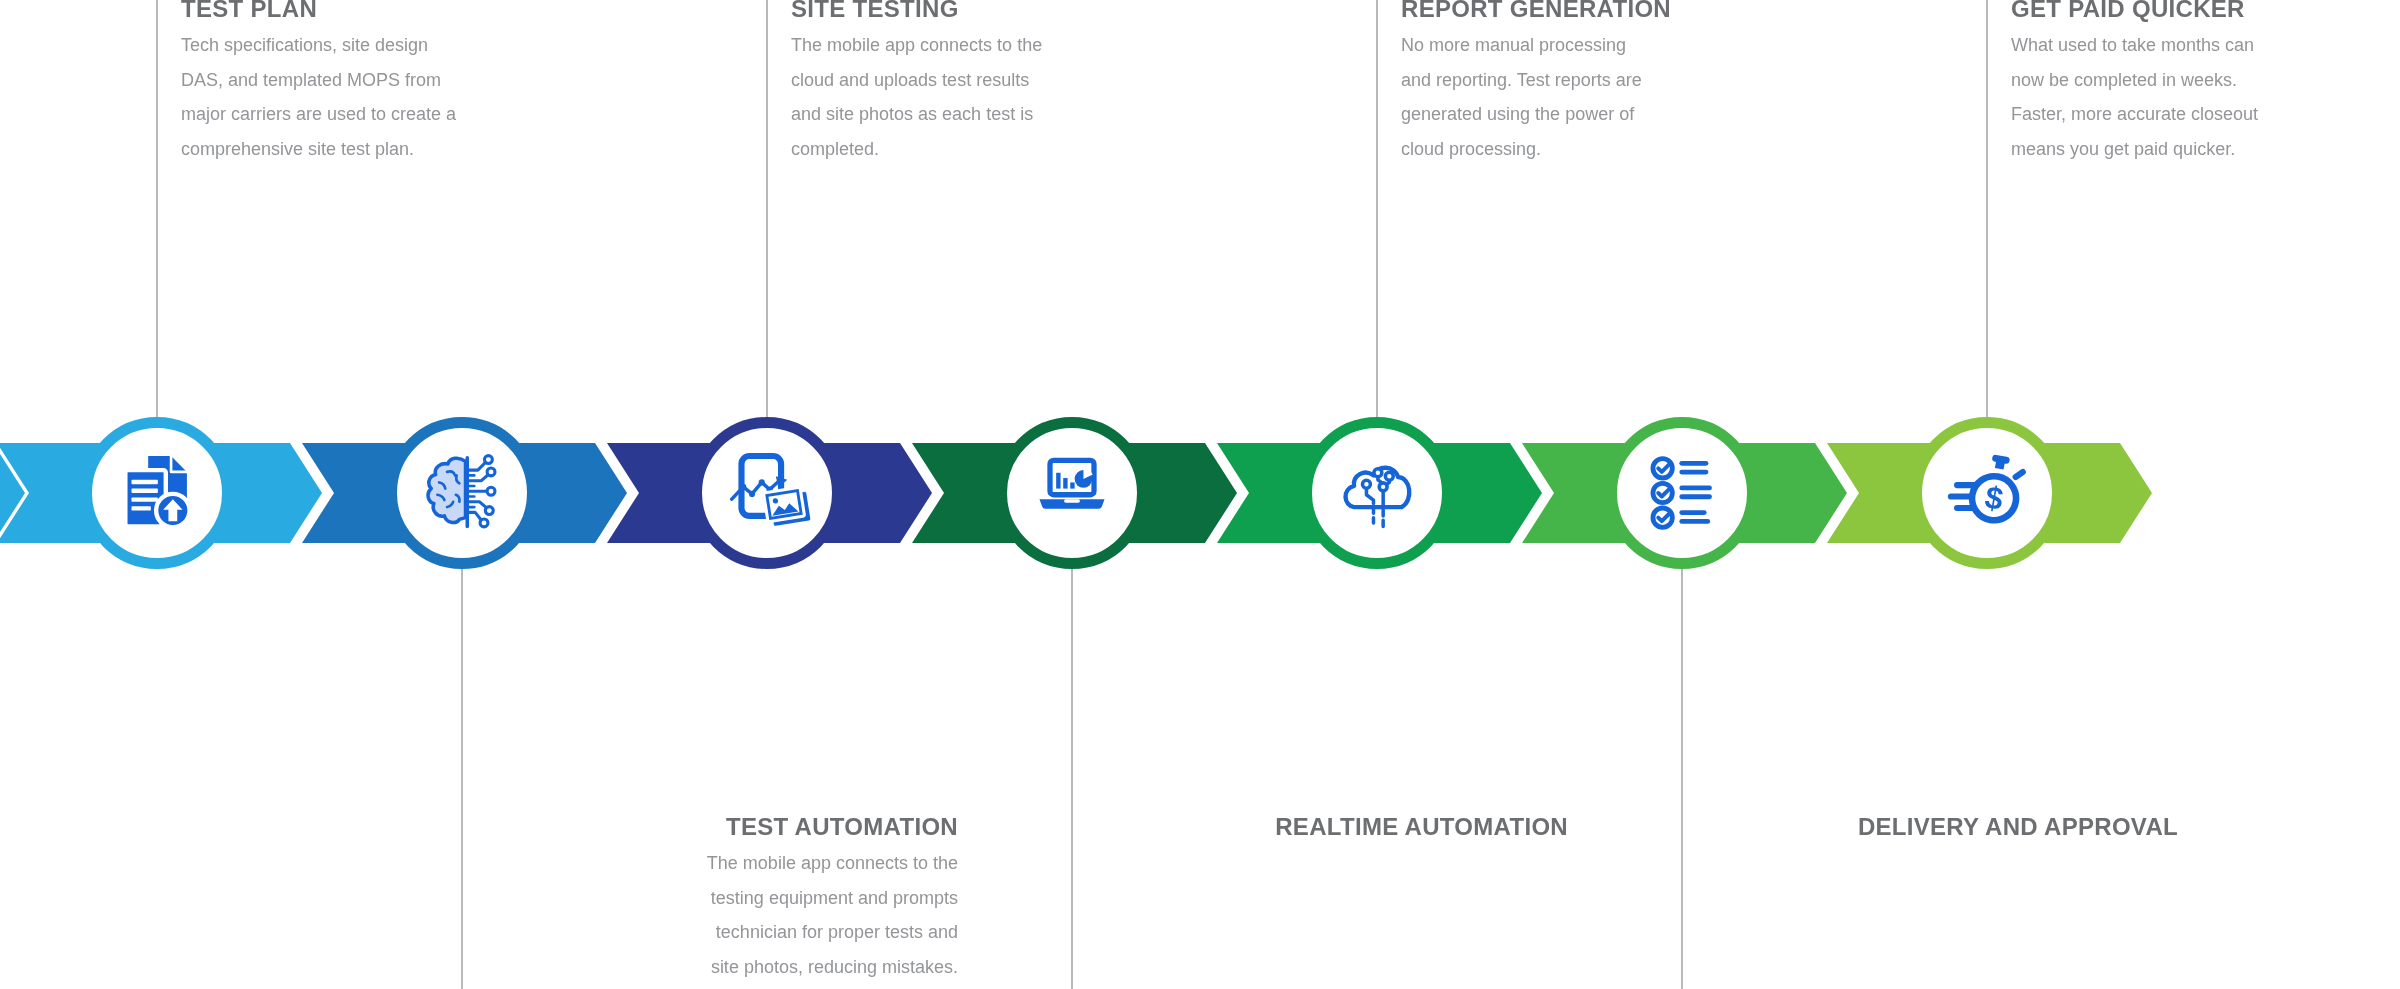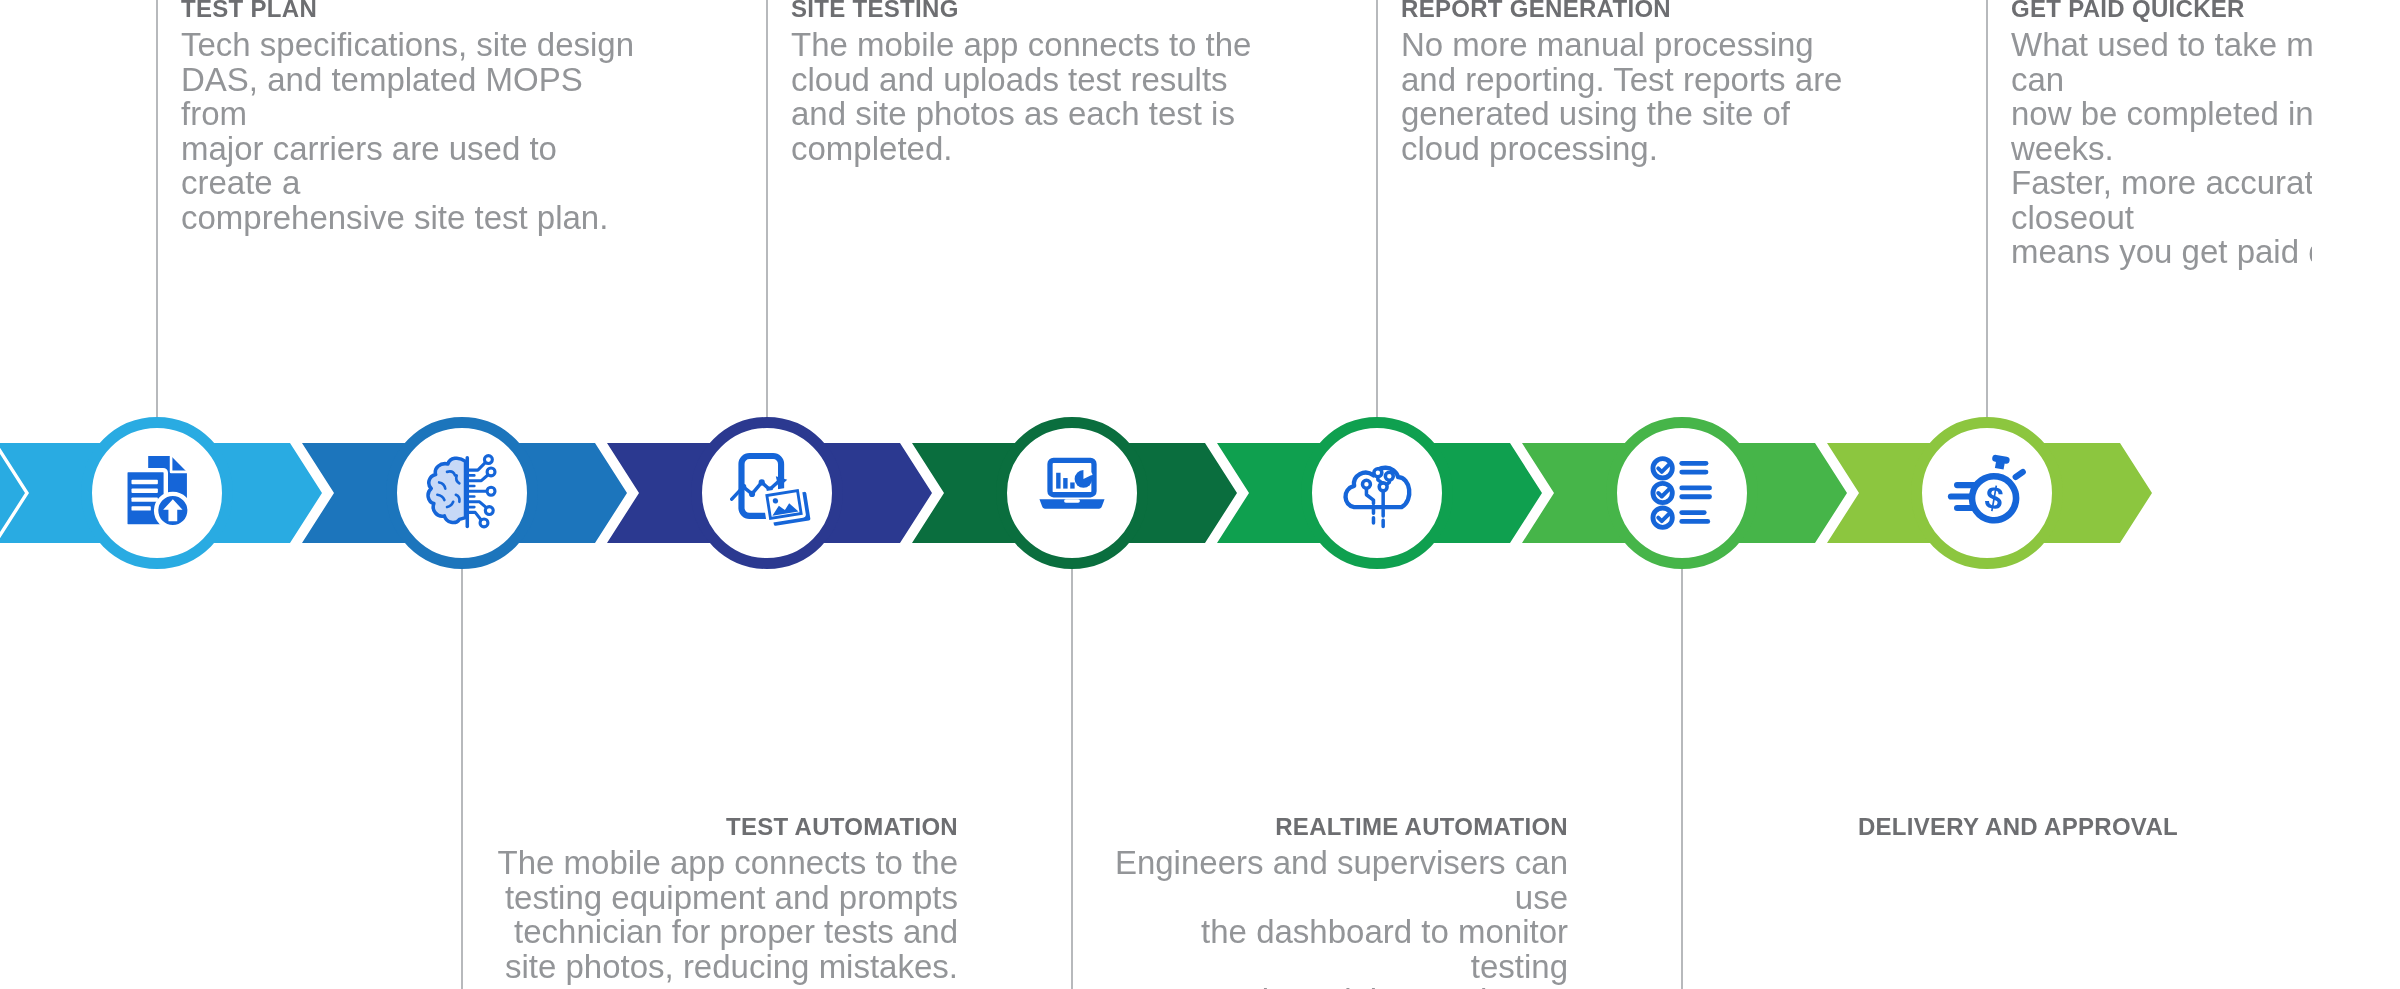--- a/index.html
+++ b/index.html
@@ -36,21 +36,21 @@
   .label { position:absolute; width:472px; }
   .step .label { left:calc(var(--cx) + 24px); }
   .pos-top .label { top:-6px; }
   .pos-bottom .label { top:812px;text-align:right; }
   .label.narrow { width:414px; }
   .label h3 {
     margin:0; font-size:24px; line-height:30px; font-weight:700;
     letter-spacing:.3px; color:var(--heading-gray,#6d6e71);
   }
   .label p {
-    margin:4px 0 0; font-size:33px; line-height:34.5px;
+    margin:4px 0 0; font-size:18px; line-height:34.5px;
     color:var(--body-gray,#939598); white-space:pre-line;
   }
 
   
   .if  { fill:var(--icon-blue,#1565d8); }
   .iw  { fill:#fff; }
   .ifw { fill:var(--icon-blue,#1565d8); stroke:#fff; }
   .is  { stroke:var(--icon-blue,#1565d8); fill:none; stroke-linecap:round; stroke-linejoin:round; }
   .isw { stroke:var(--icon-blue,#1565d8); fill:#fff; stroke-linecap:round; stroke-linejoin:round; }
   .iws { stroke:#fff; fill:none; stroke-linecap:round; stroke-linejoin:round; }
@@ -176,24 +176,20 @@
           <rect x="48" y="38" width="5" height="7"></rect>
           <circle cx="63" cy="34" r="10"></circle>
         </g>
         <path class="iw" d="M63 34 V22.5 A11.5 11.5 0 0 1 73.5 29 Z"></path>
         <path class="if" d="M13 57 H87 L84 65 Q83 68 79 68 H21 Q17 68 16 65 Z"></path>
         <rect class="iw" x="41" y="57" width="18" height="4" rx="2"></rect>
       </svg>
     </div>
     <div class="label">
       <h3>REALTIME AUTOMATION</h3>
-      <p>Engineers and supervisers can use
-the dashboard to monitor testing
-progress in real time and even
-adjust test plans on-the-fly.</p>
     </div>
   </section>
 
   <section class="step pos-top" style="--cx: 1377px; --step-color: #0FA04F;">
     <div class="segment"></div>
     <div class="connector"></div>
     <div class="circle">
       <svg viewBox="0 0 100 100">
         <path class="is" stroke-width="5" d="M24 66 C12 64 10 46 24 42 C22 30 36 22 46 30 C50 18 70 18 74 32 C88 32 92 58 78 66 Z"></path>
         <g class="is" stroke-width="4">
@@ -209,21 +205,21 @@
           <circle cx="51" cy="27" r="4.5"></circle>
           <circle cx="64" cy="31" r="4.5"></circle>
           <circle cx="57" cy="43" r="4.5"></circle>
         </g>
       </svg>
     </div>
     <div class="label">
       <h3>REPORT GENERATION</h3>
       <p>No more manual processing
 and reporting. Test reports are
-generated using the site of
+generated using the power of
 cloud processing.</p>
     </div>
   </section>
 
   <section class="step pos-bottom" style="--cx: 1682px; --step-color: #46B549;">
     <div class="segment"></div>
     <div class="connector"></div>
     <div class="circle">
       <svg viewBox="0 0 100 100">
         <g class="isw" stroke-width="5.5">

